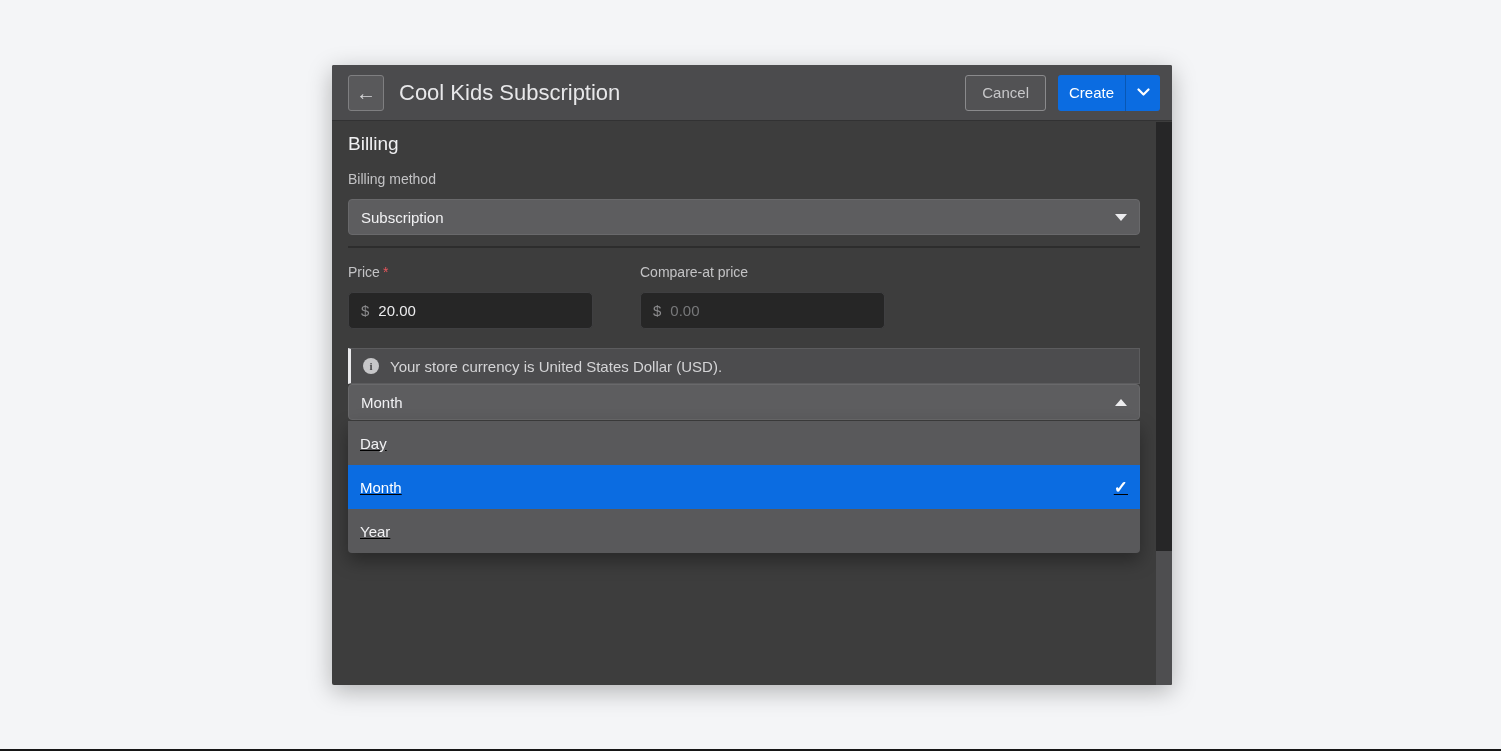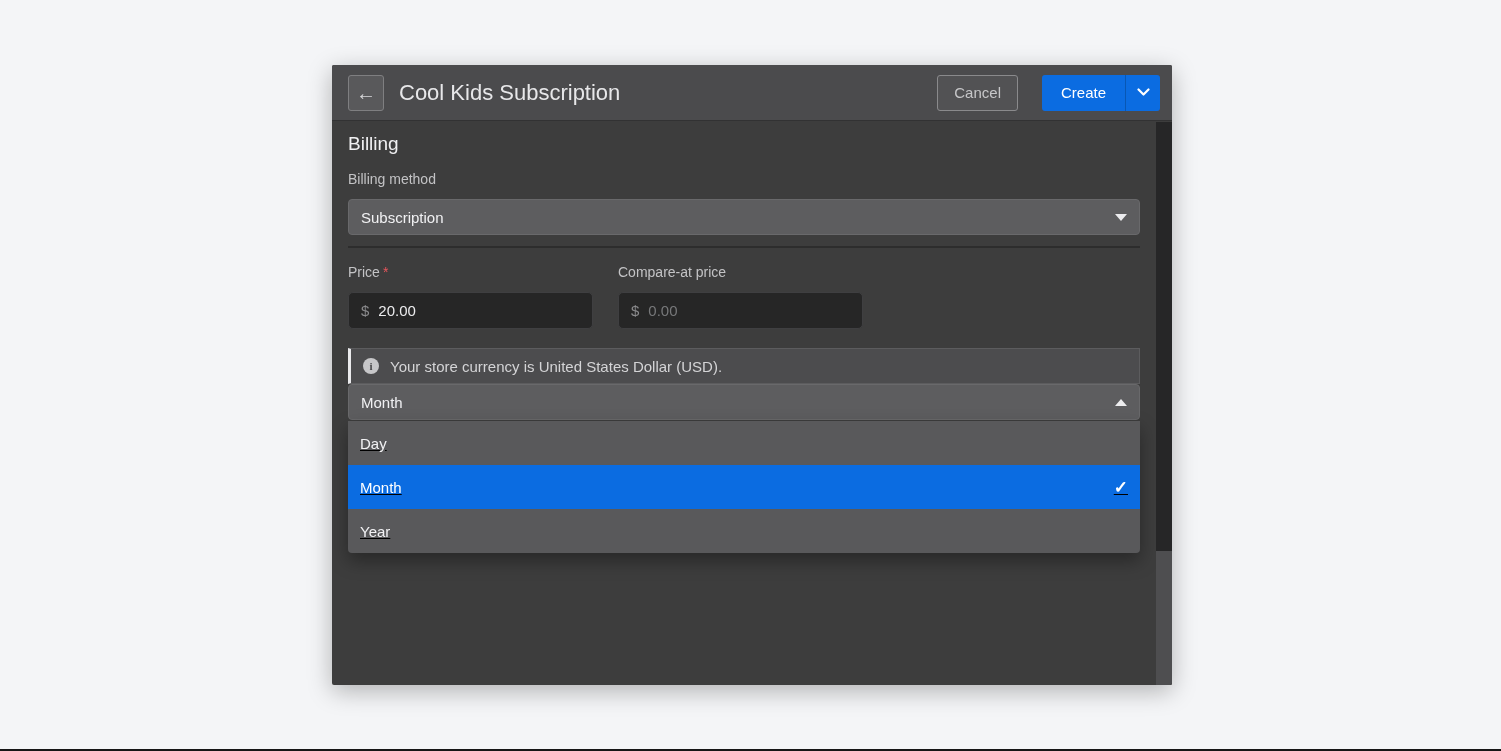--- a/index.html
+++ b/index.html
@@ -44,37 +44,37 @@
     display: flex; align-items: center; justify-content: center;
     font-family: "Liberation Sans", sans-serif;
   }
   .modal-title {
     margin-left: 15px;
     font-size: 22px; font-weight: 400;
     color: #e7e7e9;
     flex: 1;
     white-space: nowrap;
   }
-  .header-actions { display: flex; align-items: center; gap: 24px; }
+  .header-actions { display: flex; align-items: center; gap: 12px; }
   .cancel-btn {
     height: 36px; padding: 0 16px;
     background: #525254;
     border: 1px solid #8a8a8c;
     border-radius: 3px;
     color: #c7c7c9;
     font-size: 15px;
     cursor: pointer;
     font-family: "Liberation Sans", sans-serif;
   }
   .create-split {
     display: flex; height: 36px;
     border-radius: 3px; overflow: hidden;
   }
   .create-btn {
-    height: 36px; padding: 0 19px;
+    height: 36px; padding: 0 11px;
     background: #0b6ce1;
     border: none;
     color: #ffffff;
     font-size: 15px;
     cursor: pointer;
     font-family: "Liberation Sans", sans-serif;
   }
   .create-chevron-btn {
     width: 35px; height: 36px;
     background: #0b6ce1;
@@ -119,21 +119,21 @@
   }
   .tri-up {
     width: 0; height: 0;
     border-left: 6px solid transparent;
     border-right: 6px solid transparent;
     border-bottom: 7px solid #ececee;
   }
 
   .divider { height: 2px; background: #2d2d2d; margin-top: 11px; }
 
-  .price-row { display: flex; gap: 25px; }
+  .price-row { display: flex; gap: 47px; }
   .price-col { width: 245px; }
   .input-box {
     height: 37px; width: 245px;
     background: #262626;
     border: 1px solid #3f3f41;
     border-radius: 5px;
     display: flex; align-items: center;
     padding: 0 12px;
   }
   .currency-prefix { color: #8b8b8d; font-size: 15px; margin-right: 9px; }

